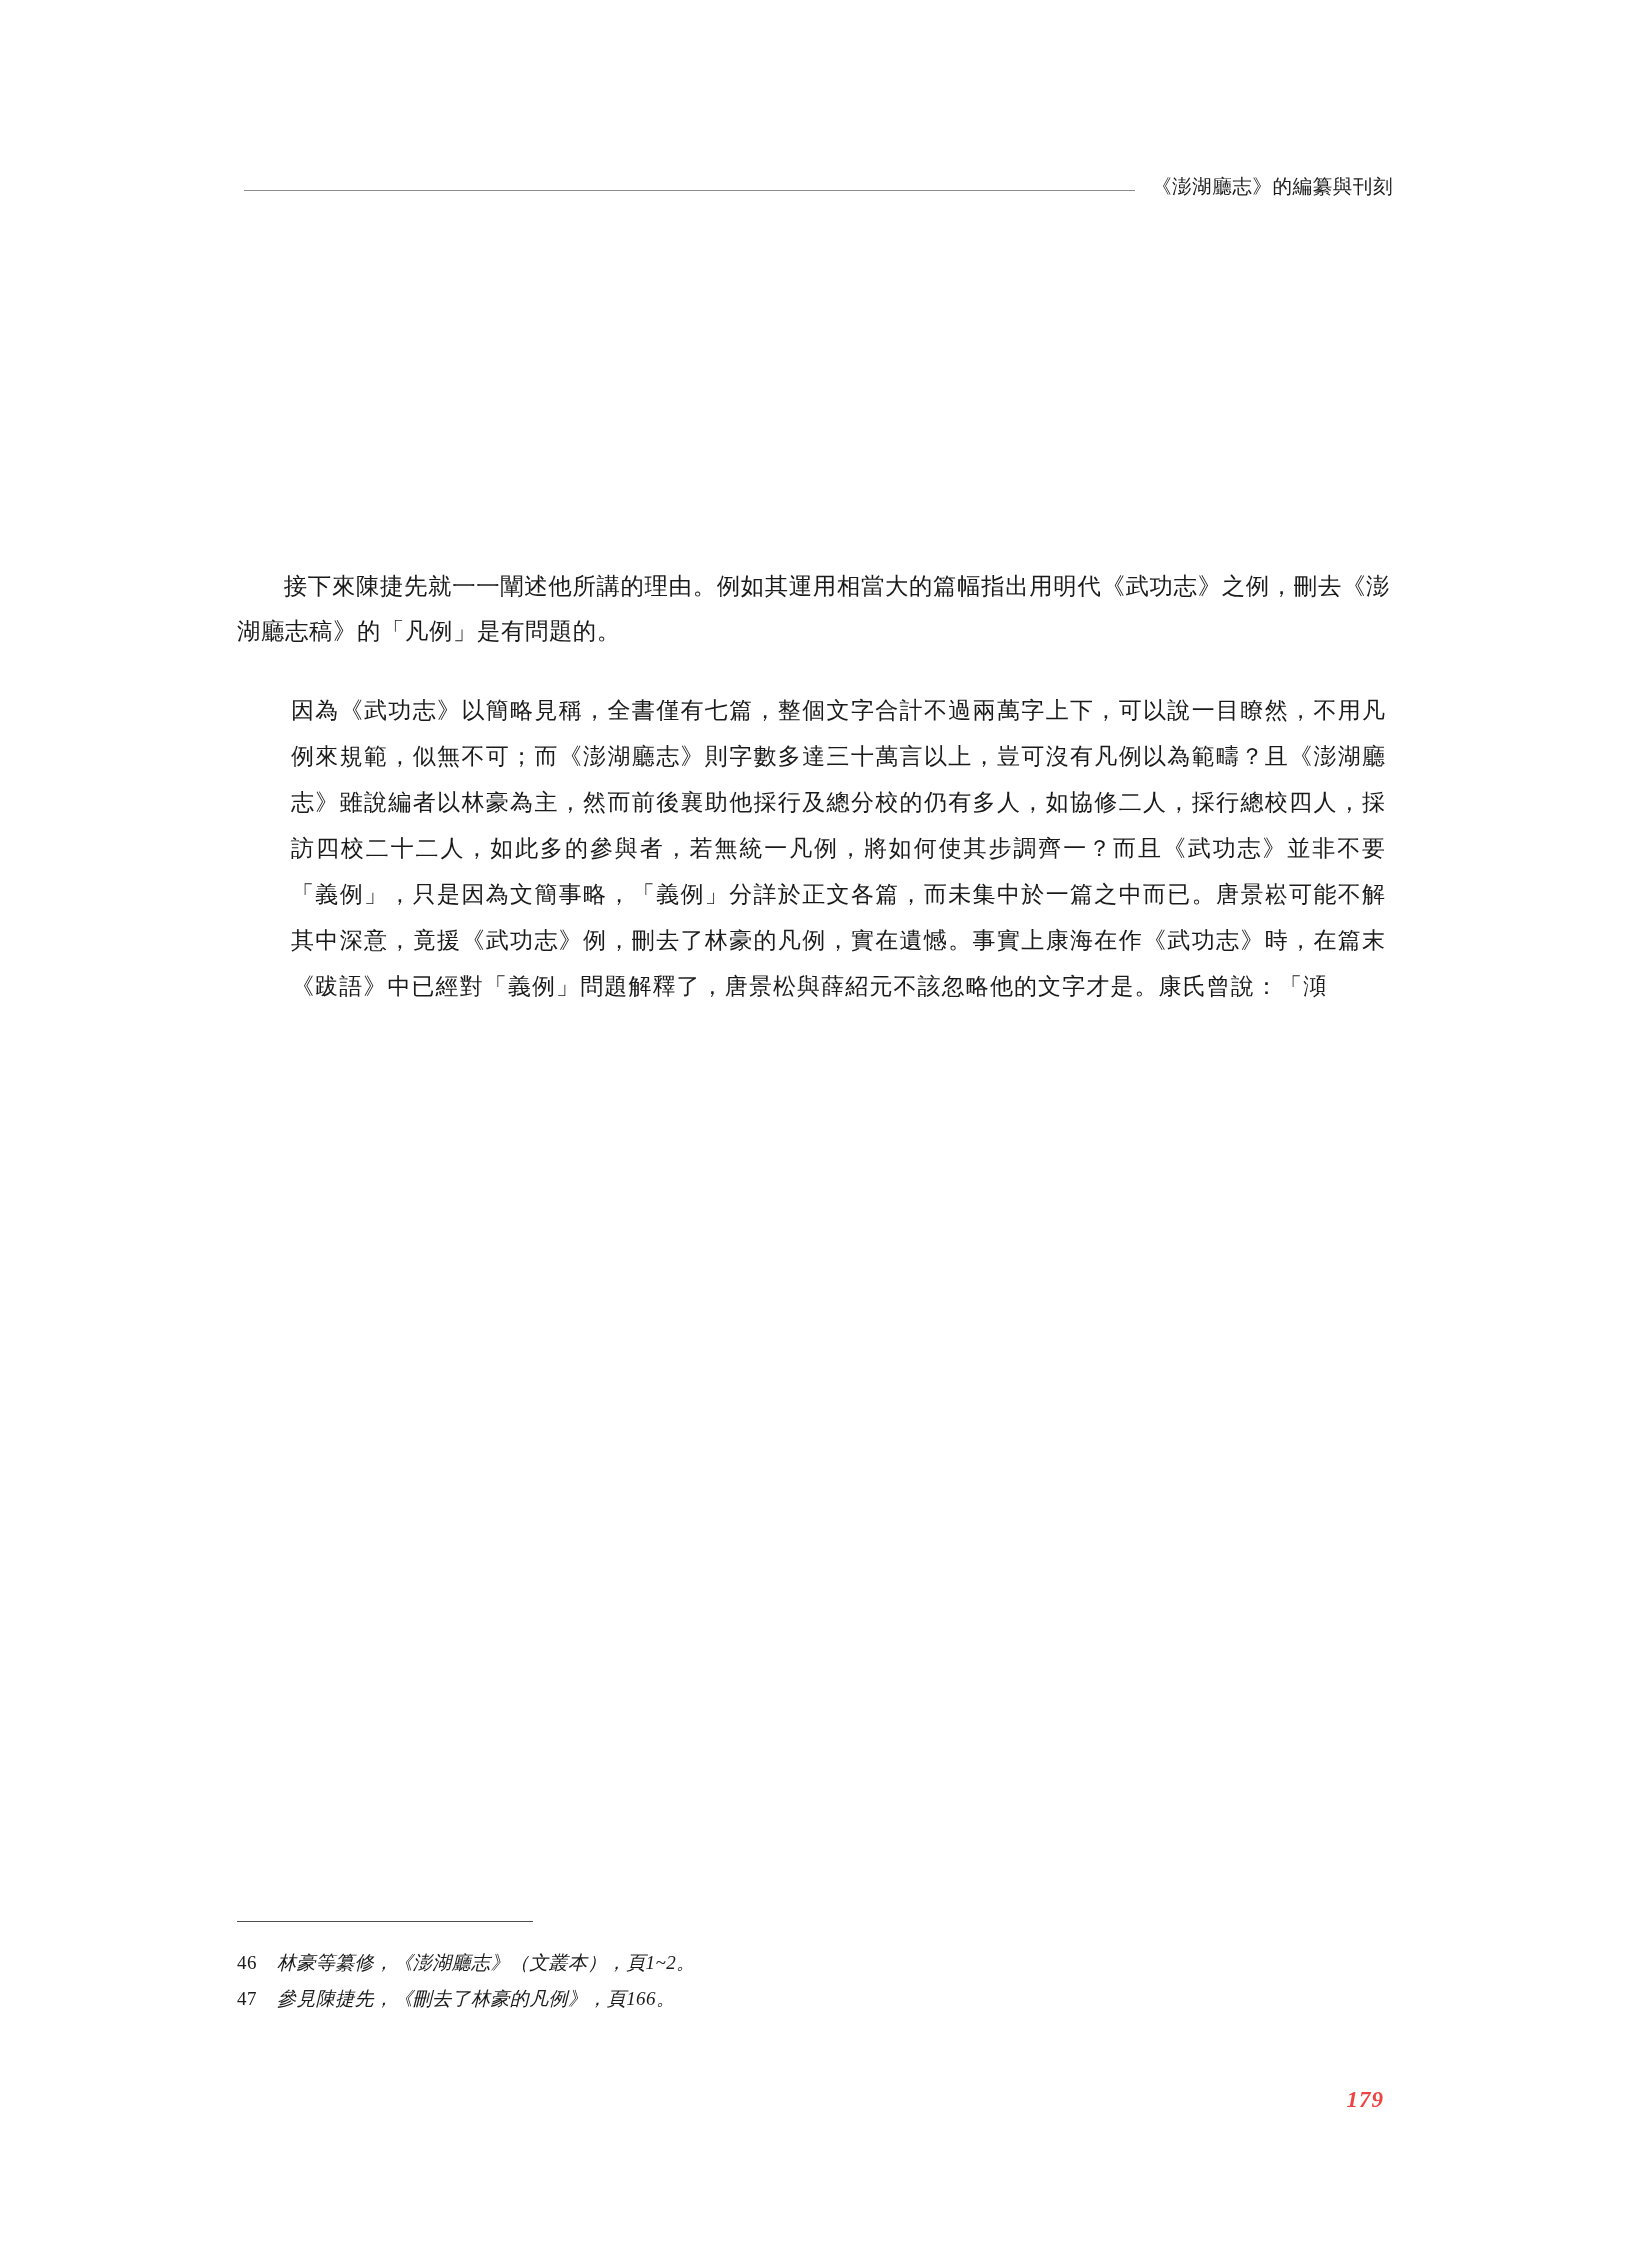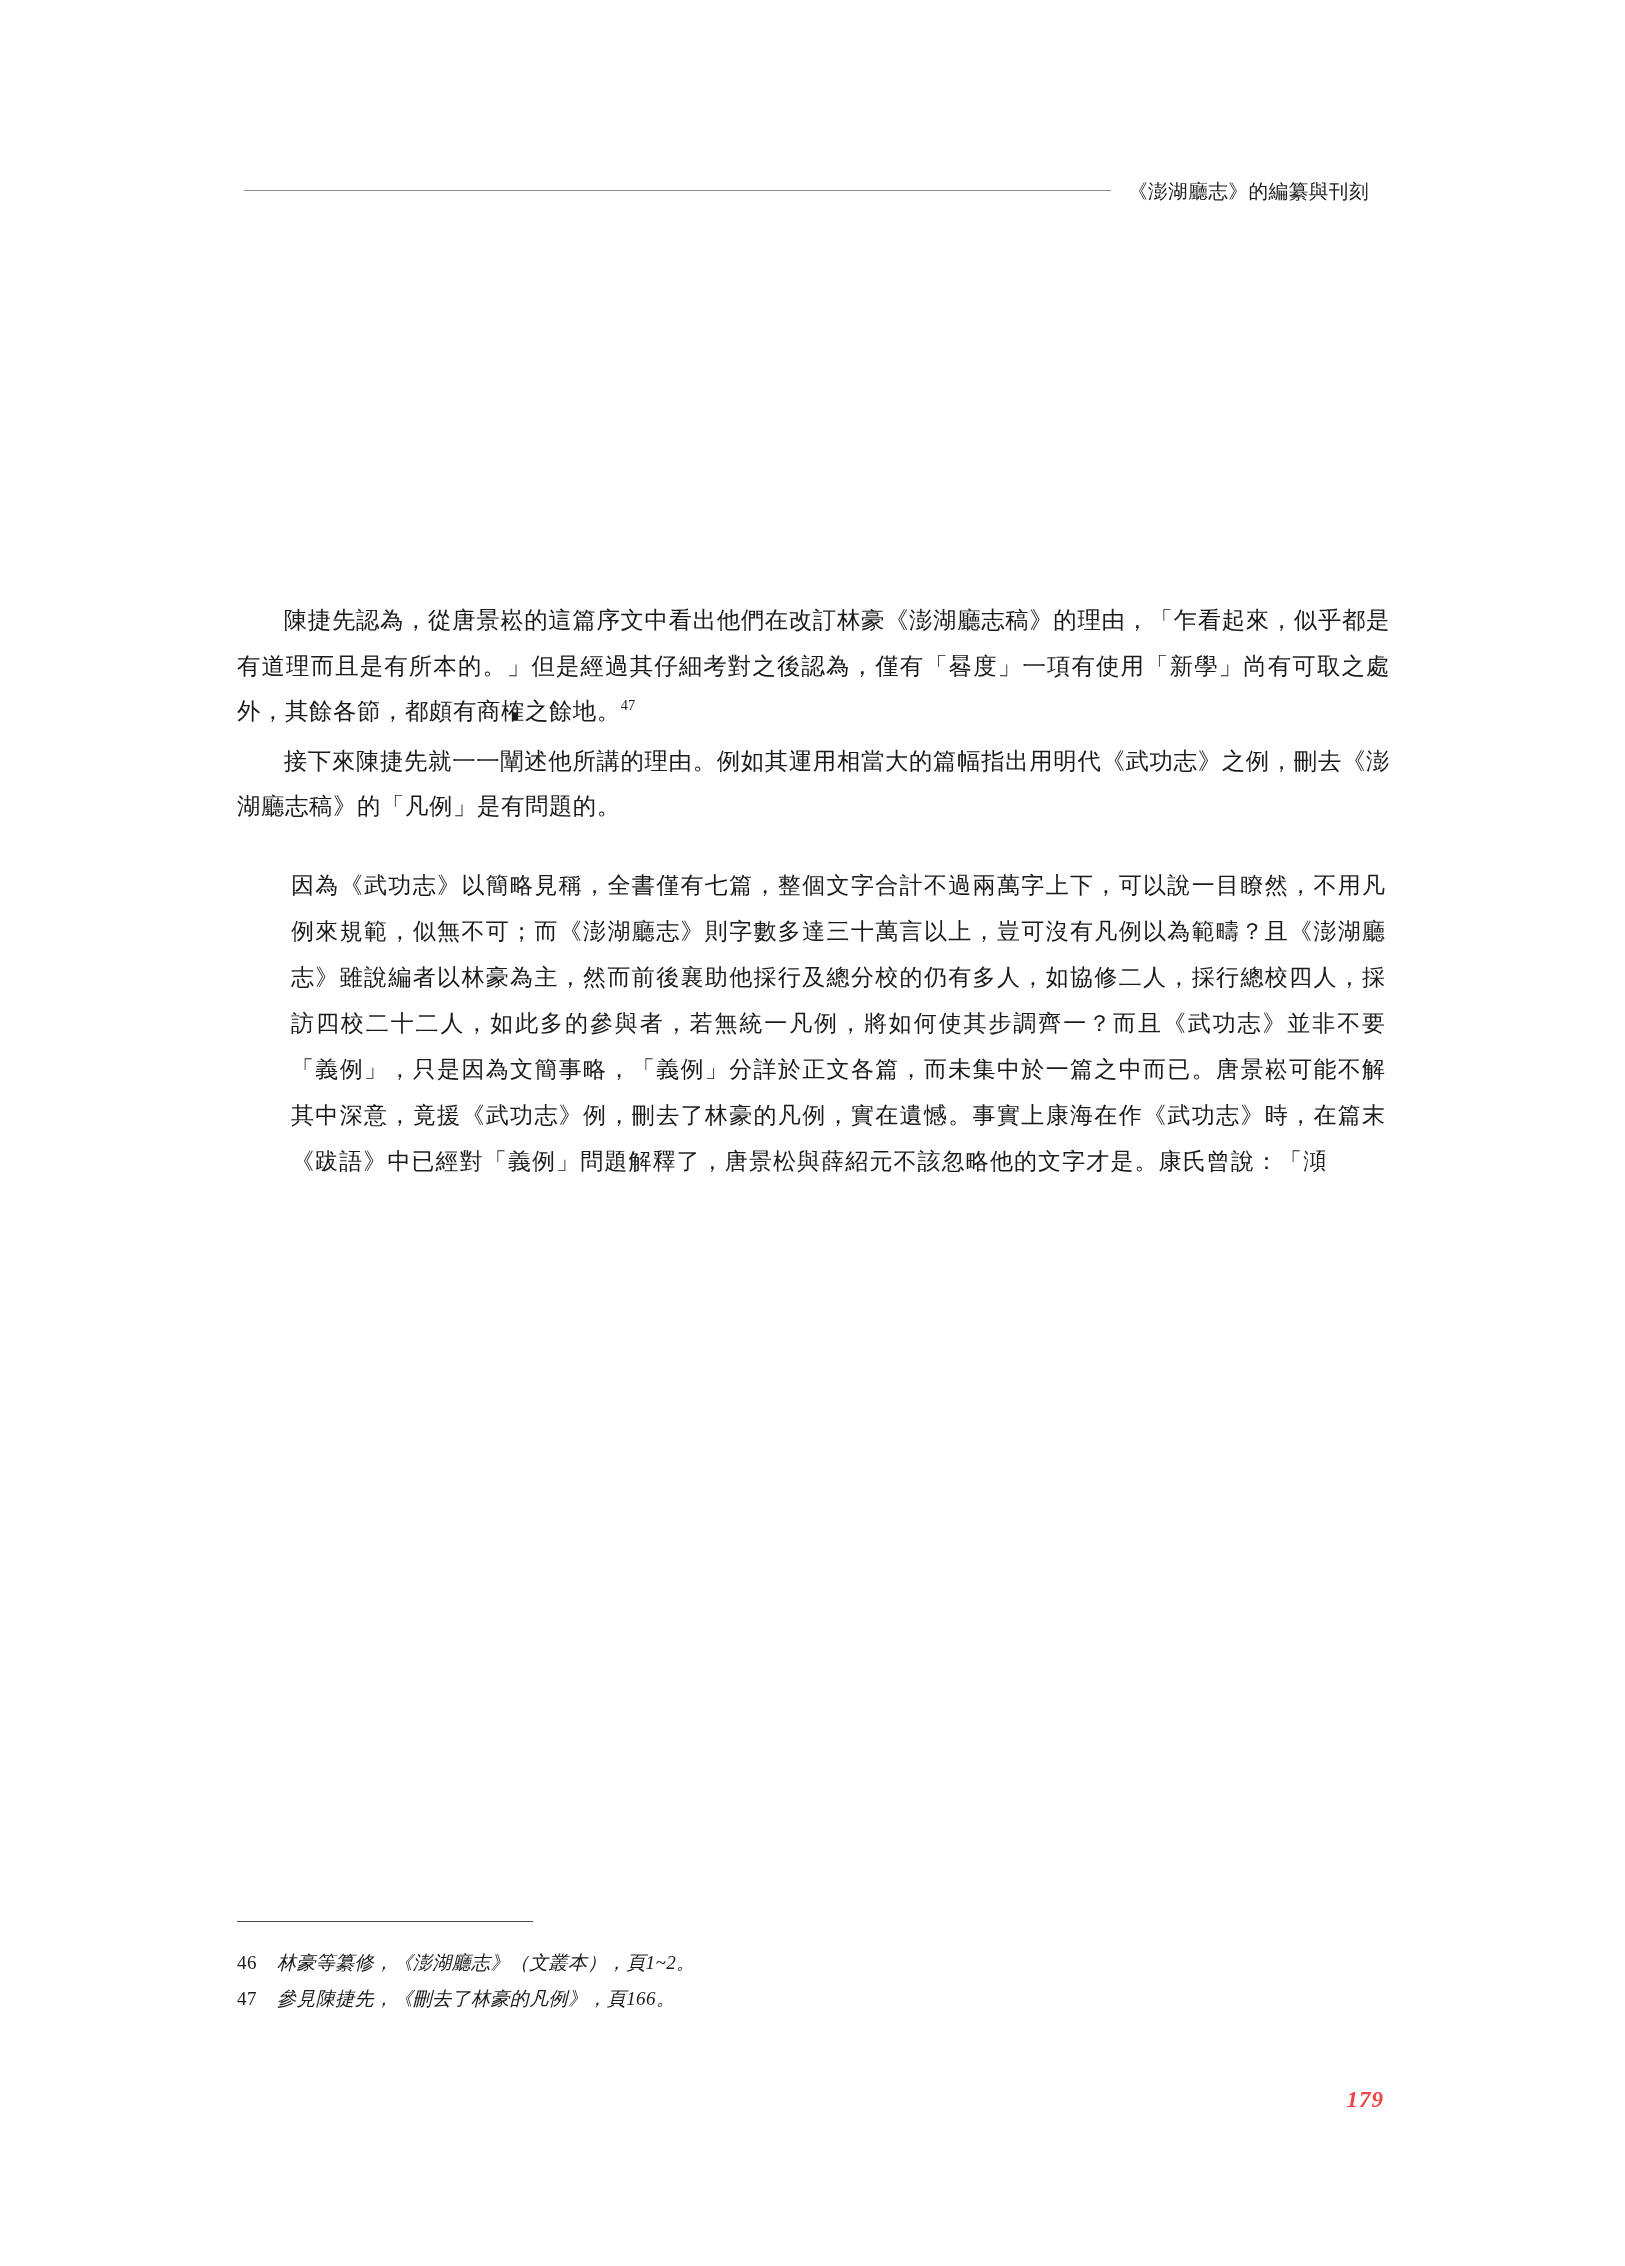--- a/index.html
+++ b/index.html
@@ -17,24 +17,24 @@
     font-family: "Liberation Serif", "DejaVu Serif", serif;
     color: #1a1a1a;
     box-sizing: border-box;
   }
 
   
   .header {
     position: absolute;
     top: 167px;
     left: 244px;
-    right: 256px;
+    right: 232px;
     height: 38px;
     display: flex;
-    align-items: flex-end;
+    align-items: center;
     justify-content: flex-end;
   }
   .header-rule {
     position: absolute;
     left: 0;
     right: 0;
     top: 23px;
     height: 1px;
     background: #8c8c8c;
   }
@@ -146,21 +146,20 @@
   <div class="header">
     <div class="header-rule"></div>
     <div class="header-title">《澎湖廳志》的編纂與刊刻</div>
   </div>
 
   <div class="content">
 
 
     <div class="gap-large"></div>
 
-    <p class="body-para"><span>陳捷先認為，從唐景崧的這篇序文中看出他們在改訂林豪《澎湖廳志稿》的理由，「乍看起來，似乎都是有道理而且是有所本的。」但是經過其仔細考對之後認為，僅有「晷度」一項有使用「新學」尚有可取之處外，其餘各節，都頗有商榷之餘地。</span><sup class="fn">47</sup></p>
 
     <p class="body-para tight">接下來陳捷先就一一闡述他所講的理由。例如其運用相當大的篇幅指出用明代《武功志》之例，刪去《澎湖廳志稿》的「凡例」是有問題的。</p>
 
     <div class="gap-mid"></div>
 
     <p class="quote second">因為《武功志》以簡略見稱，全書僅有七篇，整個文字合計不過兩萬字上下，可以說一目瞭然，不用凡例來規範，似無不可；而《澎湖廳志》則字數多達三十萬言以上，豈可沒有凡例以為範疇？且《澎湖廳志》雖說編者以林豪為主，然而前後襄助他採行及總分校的仍有多人，如協修二人，採行總校四人，採訪四校二十二人，如此多的參與者，若無統一凡例，將如何使其步調齊一？而且《武功志》並非不要「義例」，只是因為文簡事略，「義例」分詳於正文各篇，而未集中於一篇之中而已。唐景崧可能不解其中深意，竟援《武功志》例，刪去了林豪的凡例，實在遺憾。事實上康海在作《武功志》時，在篇末《跋語》中已經對「義例」問題解釋了，唐景松與薛紹元不該忽略他的文字才是。康氏曾說：「澒</p>
 
   </div>
 
   <div class="footnotes">

